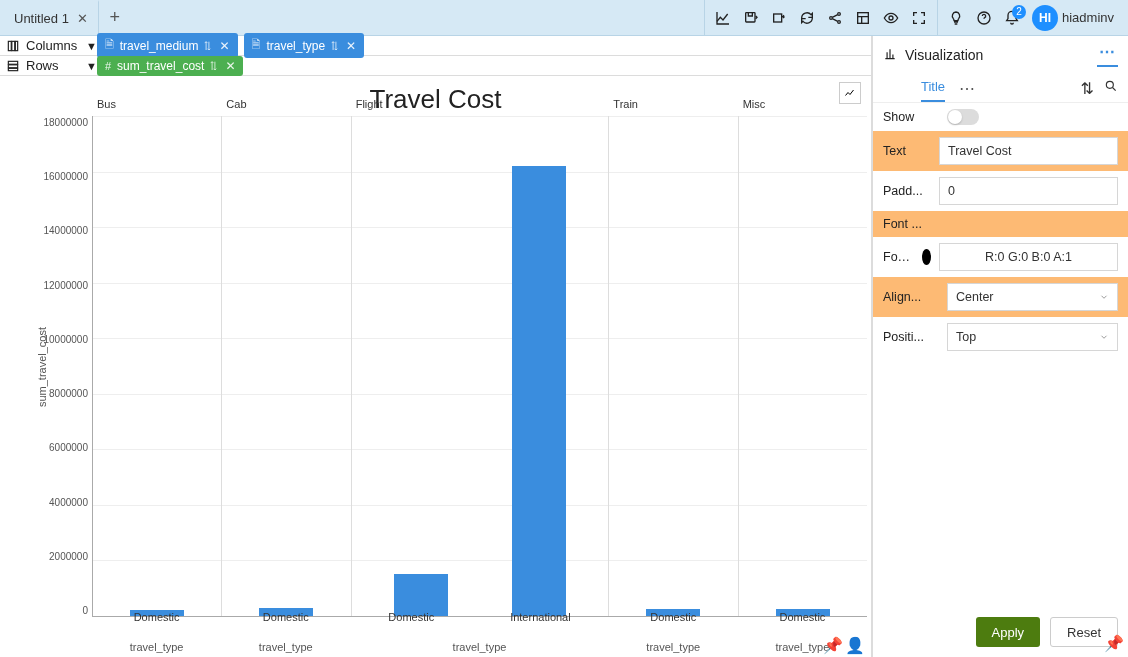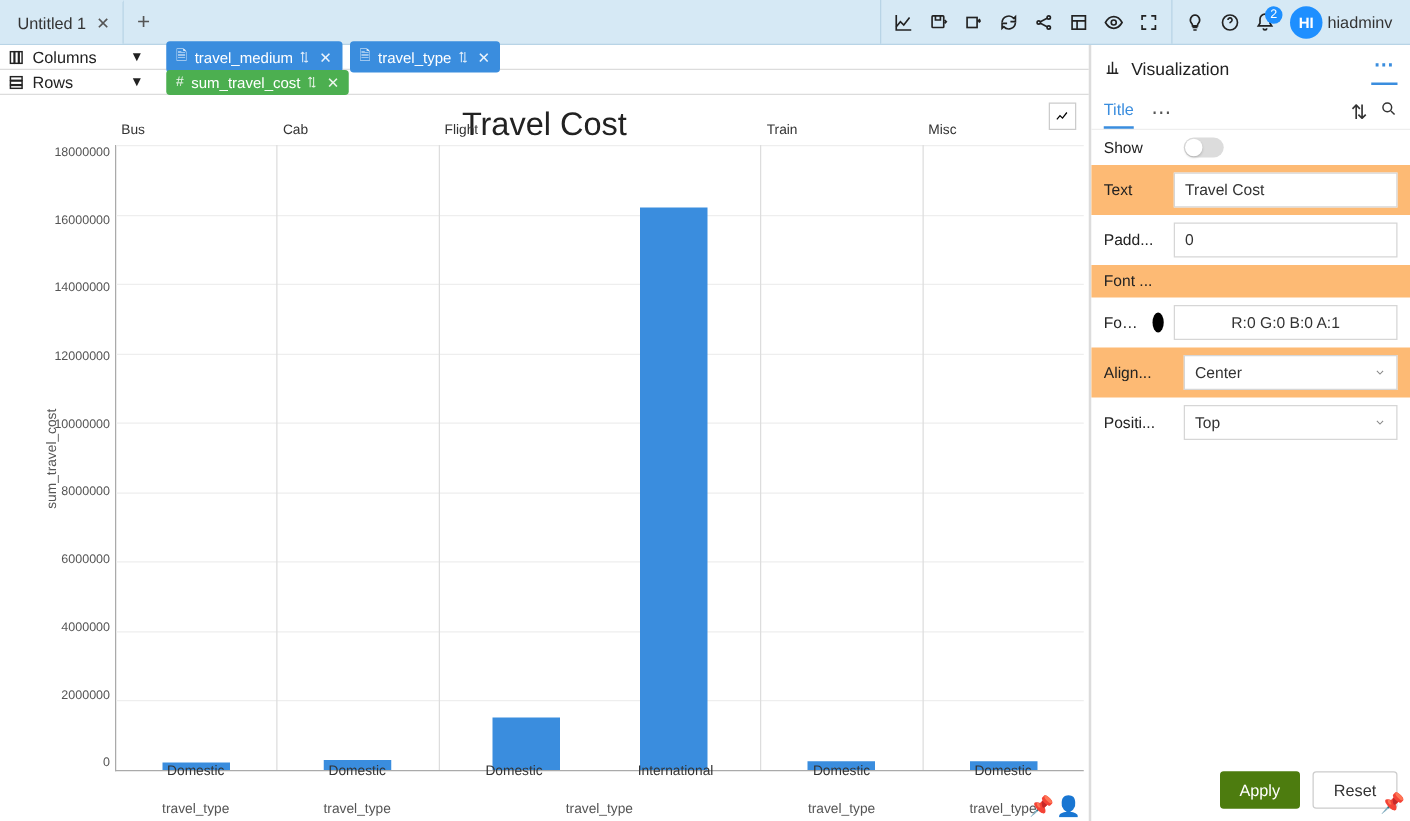--- a/index.html
+++ b/index.html
@@ -13,21 +13,21 @@
 .toolbar-right { display:flex; align-items:center; }
 .toolbar-group { display:flex; align-items:center; height:100%; padding: 0 4px; border-left:1px solid #b8d4e6; }
 .tb-btn { display:flex; align-items:center; justify-content:center; width:28px; height:28px; color:#222; cursor:pointer; position:relative; }
 .tb-btn svg { width:16px; height:16px; }
 .badge { position:absolute; top:1px; right:0px; background:#1e8fff; color:#fff; font-size:10px; border-radius:50%; width:14px; height:14px; line-height:14px; text-align:center; }
 .avatar { width:26px; height:26px; border-radius:50%; background:#1e8fff; color:#fff; font-size:12px; font-weight:600; display:flex; align-items:center; justify-content:center; margin:0 4px 0 6px; }
 .username { font-size:13px; color:#333; padding-right:10px; }
 
 .main-body { display:flex; height: calc(657px - 36px); }
 .center { flex:1; display:flex; flex-direction:column; border-right:1px solid #dcdcdc; }
-.shelf { display:flex; align-items:center; height:20px; border-bottom:1px solid #dcdcdc; padding:0 6px; gap:18px; }
+.shelf { display:flex; align-items:center; height:20px; border-bottom:1px solid #dcdcdc; padding:0 6px; gap:0; }
 .shelf-label { display:flex; align-items:center; gap:6px; width:80px; font-size:13px; color:#222; }
 .shelf-label svg { width:14px; height:14px; }
 .shelf-drop { color:#222; font-size:11px; }
 .pill { display:flex; align-items:center; gap:6px; color:#fff; font-size:12px; padding:3px 8px; border-radius:3px; }
 .pill.blue { background:#3a8dde; }
 .pill.green { background:#4caf50; }
 .pill .pill-icon { font-size:11px; opacity:0.9;}
 .pill .pill-sort { width:7px; opacity:0.85; }
 .pill .pill-x { font-size:12px; opacity:0.9; cursor:pointer; margin-left:2px;}
 
@@ -54,21 +54,21 @@
 .footer-icons span { color:#444; cursor:pointer; }
 .footer-icons .blue-icon { color:#1e8fff; }
 
 
 .sidepanel { width:256px; background:#fff; display:flex; flex-direction:column; border-left:1px solid #dcdcdc; position:relative; }
 .sp-header { display:flex; align-items:center; justify-content:space-between; padding:6px 10px 4px; }
 .sp-header-left { display:flex; align-items:flex-start; gap:8px; font-size:14px; color:#222;}
 .sp-header-left svg { width:14px; height:14px; }
 .sp-more { color:#3a8dde; font-weight:700; letter-spacing:1px; cursor:pointer; border-bottom:2px solid #3a8dde; padding:0 2px 4px;}
 .sp-tabs { display:flex; align-items:center; padding: 4px 10px 0; gap:14px; border-bottom:1px solid #eee;}
-.sp-tab { font-size:13px; color:#3a8dde; padding:4px 0 6px; border-bottom:2px solid #3a8dde; cursor:pointer;}
+.sp-tab { font-size:13px; color:#3a8dde; padding:4px 0 6px; border-bottom:2px solid #3a8dde; cursor:pointer;margin-left:38px;}
 .sp-tabs .more { color:#555; cursor:pointer;}
 .sp-tabs .right { margin-left:auto; display:flex; gap:10px; color:#333;}
 .sp-tabs .right span { cursor:pointer; }
 .sp-body { flex:1; overflow:auto; }
 .sp-row { display:flex; align-items:center; padding:6px 10px; gap:8px; }
 .sp-row.alt { background:#fdba74; }
 .sp-label { width:56px; font-size:12.5px; color:#222; overflow:hidden; text-overflow:ellipsis; white-space:nowrap;}
 .sp-input { flex:1; border:1px solid #d6d6d6; background:#fff; height:28px; padding:0 8px; font-size:12.5px; color:#333; }
 .toggle { width:32px; height:16px; background:#dcdcdc; border-radius:10px; position:relative; cursor:pointer; }
 .toggle::after { content:""; position:absolute; width:14px; height:14px; background:#fff; border-radius:50%; top:1px; left:1px; box-shadow:0 1px 2px rgba(0,0,0,0.2);}

